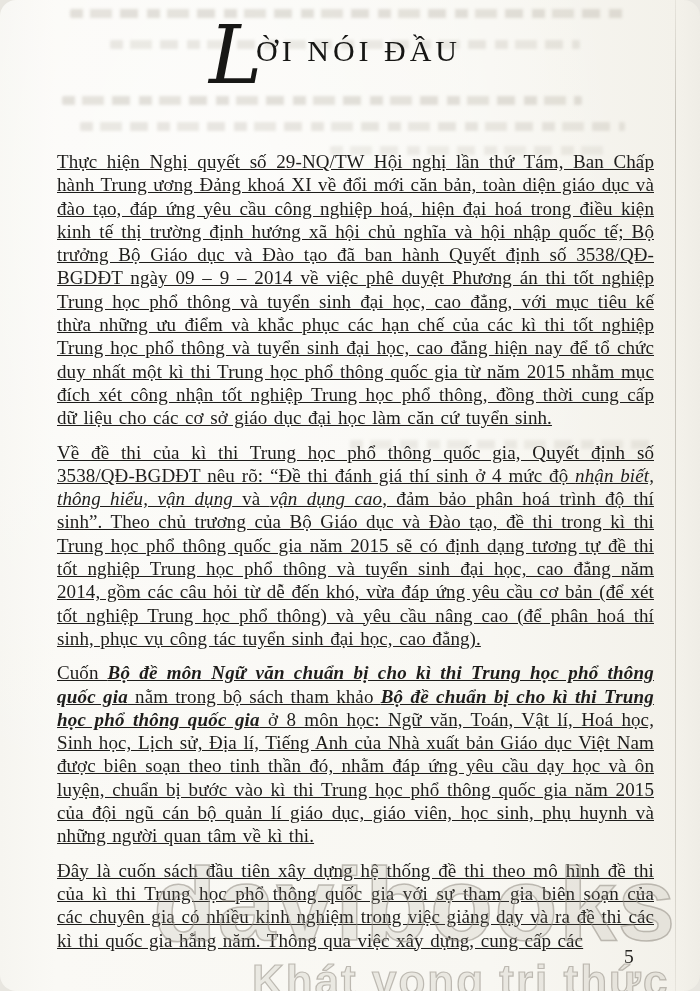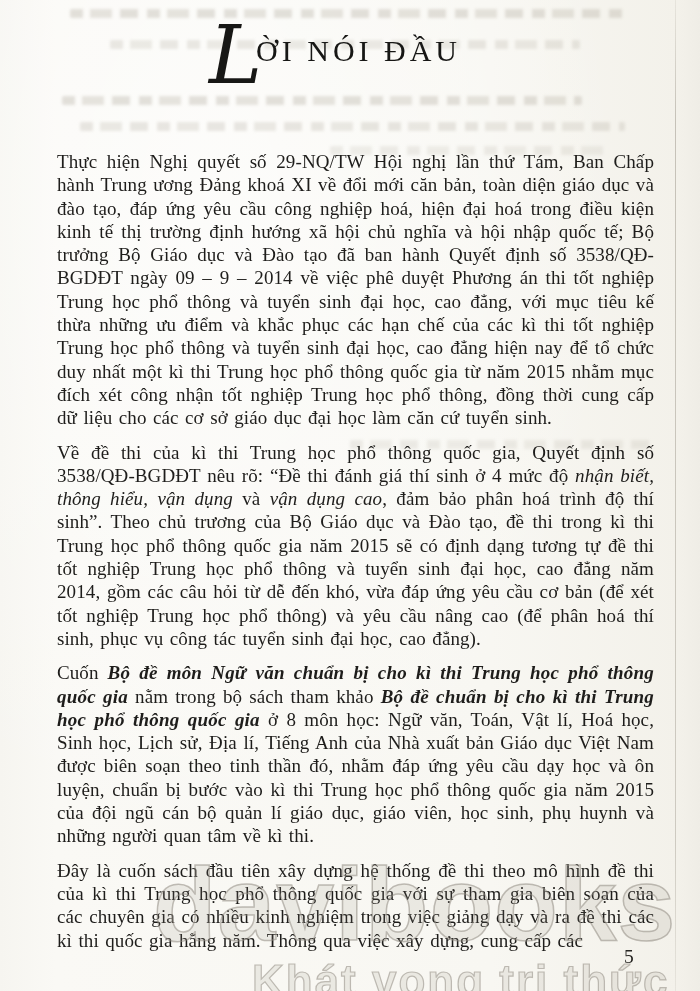--- a/index.html
+++ b/index.html
@@ -7,20 +7,21 @@
   .page{
     position:relative;
     width:700px;height:991px;
     margin:0 auto;
     background:
       radial-gradient(ellipse at 30% 20%, rgba(255,255,255,.6), rgba(255,255,255,0) 60%),
       linear-gradient(90deg,#f6f5f0 0%, #faf9f5 8%, #f8f7f2 70%, #f3f1ea 97%, #efede6 100%);
     overflow:hidden;
     font-family:"Liberation Serif","DejaVu Serif",serif;
     color:#1e1d1b;
+    border-radius:16px;
   }
 
   
   .scan-line{
     position:absolute;left:675px;top:0;width:1px;height:100%;
     background:linear-gradient(to bottom,
       rgba(160,154,142,.15), rgba(160,154,142,.55) 12%,
       rgba(160,154,142,.45) 85%, rgba(160,154,142,.15));
   }
 
@@ -53,21 +54,21 @@
   .title .rest{
     font-size:30px;letter-spacing:4px;
   }
 
   .content{
     position:absolute;left:57px;top:150px;width:597px;
     font-size:19px;line-height:23.3px;
     text-align:justify;text-justify:inter-word;
     word-spacing:1.6px;letter-spacing:.1px;
   }
-  .content p{margin:0 0 11px 0;}
+  .content p{margin:0 0 11px 0;text-decoration:underline;}
   .seg-i{font-style:italic;}
   .seg-bi{font-style:italic;font-weight:bold;letter-spacing:.2px;}
 
   .wm{
     position:absolute;
     font-family:"Liberation Sans","DejaVu Sans",sans-serif;
     font-weight:bold;
     color:rgba(146,141,131,.14);
     -webkit-text-stroke:1.5px rgba(146,141,131,.55);
     white-space:nowrap;pointer-events:none;

